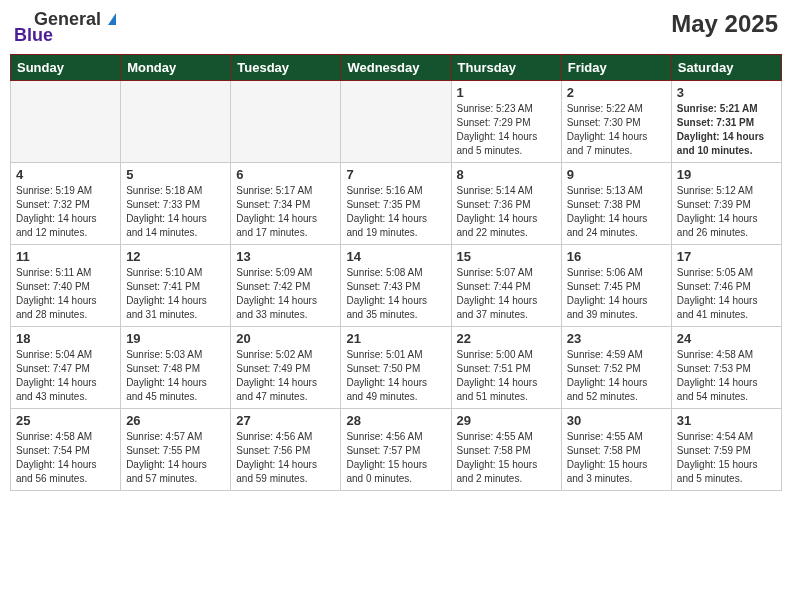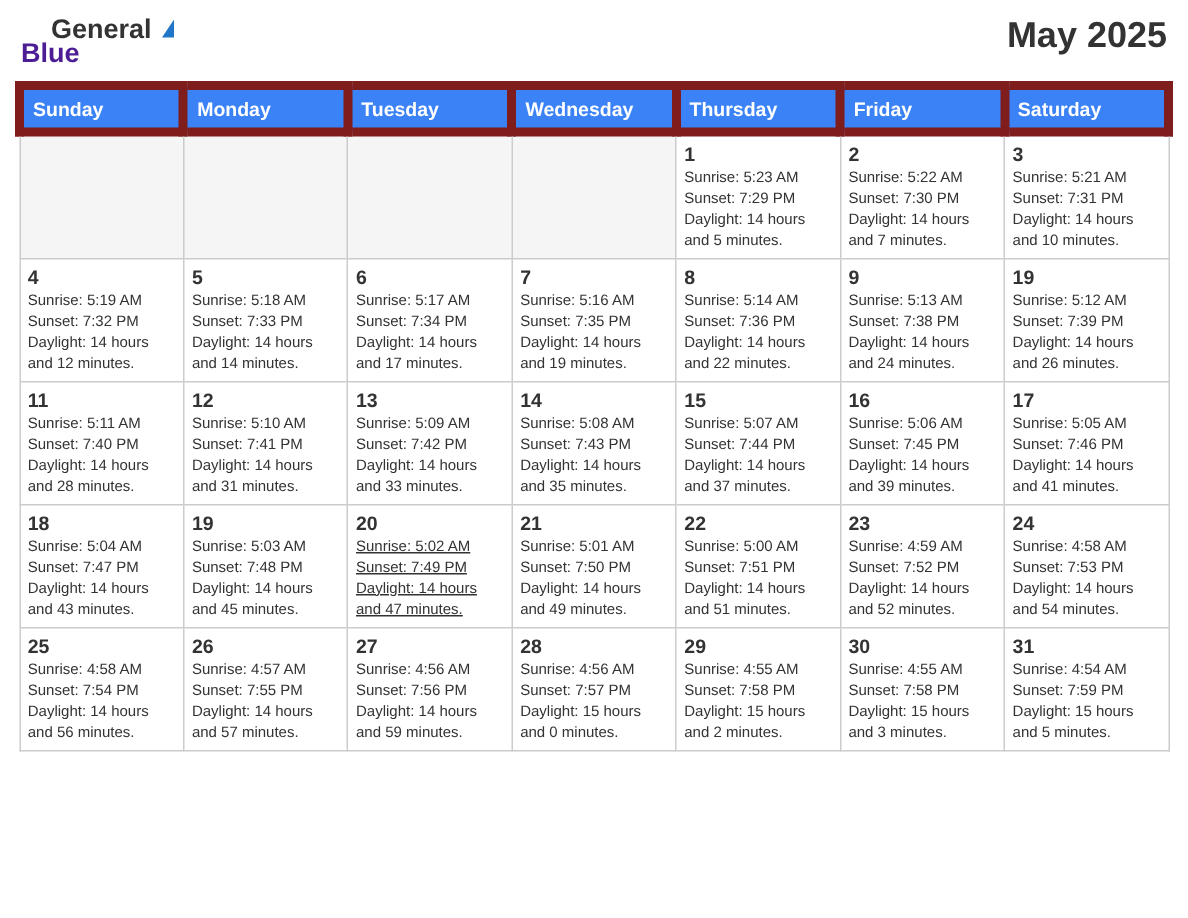--- a/index.html
+++ b/index.html
@@ -40,27 +40,27 @@
     .location-title {
       font-size: 16px;
       color: #333;
     }
     table {
       width: 100%;
       border-collapse: collapse;
       table-layout: fixed;
     }
     th {
-      background-color: #3b82f6;
+      background-color: #14532d;
       color: white;
       text-align: left;
       padding: 5px 6px;
       font-size: 13px;
       font-weight: bold;
-      border: 6px solid #7f1d1d;
+      border: 1px solid #7f1d1d;
     }
     td {
       vertical-align: top;
       padding: 4px 5px;
       border: 1px solid #ccc;
       font-size: 10.5px;
       color: #333;
       height: 80px;
       background: #fff;
     }
@@ -124,21 +124,21 @@
         </td>
         <td>
           <span class="day-num">2</span>
           <div class="day-info" style="white-space: pre-line;">Sunrise: 5:22 AM
 Sunset: 7:30 PM
 Daylight: 14 hours
 and 7 minutes.</div>
         </td>
         <td>
           <span class="day-num">3</span>
-          <div class="day-info" style="white-space: pre-line;">Sunrise: 5:21 AM
+          <div class="day-info" style="white-space: pre-line; font-weight: bold;">Sunrise: 5:21 AM
 Sunset: 7:31 PM
 Daylight: 14 hours
 and 10 minutes.</div>
         </td>
       </tr>
       <tr>
         <td>
           <span class="day-num">4</span>
           <div class="day-info" style="white-space: pre-line;">Sunrise: 5:19 AM
 Sunset: 7:32 PM
@@ -249,21 +249,21 @@
         </td>
         <td>
           <span class="day-num">19</span>
           <div class="day-info" style="white-space: pre-line;">Sunrise: 5:03 AM
 Sunset: 7:48 PM
 Daylight: 14 hours
 and 45 minutes.</div>
         </td>
         <td>
           <span class="day-num">20</span>
-          <div class="day-info" style="white-space: pre-line; text-decoration: underline;">Sunrise: 5:02 AM
+          <div class="day-info" style="white-space: pre-line;">Sunrise: 5:02 AM
 Sunset: 7:49 PM
 Daylight: 14 hours
 and 47 minutes.</div>
         </td>
         <td>
           <span class="day-num">21</span>
           <div class="day-info" style="white-space: pre-line;">Sunrise: 5:01 AM
 Sunset: 7:50 PM
 Daylight: 14 hours
 and 49 minutes.</div>

